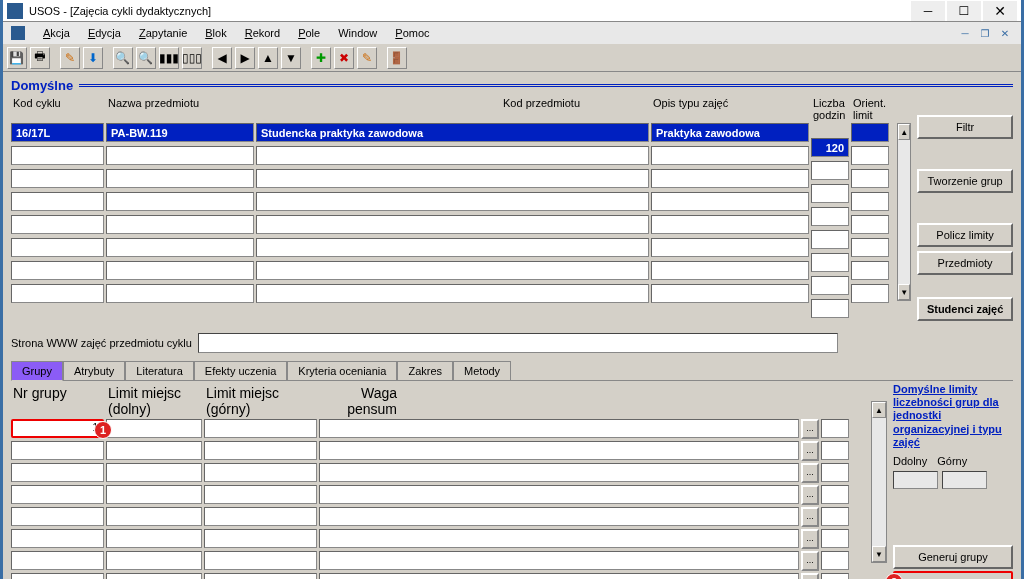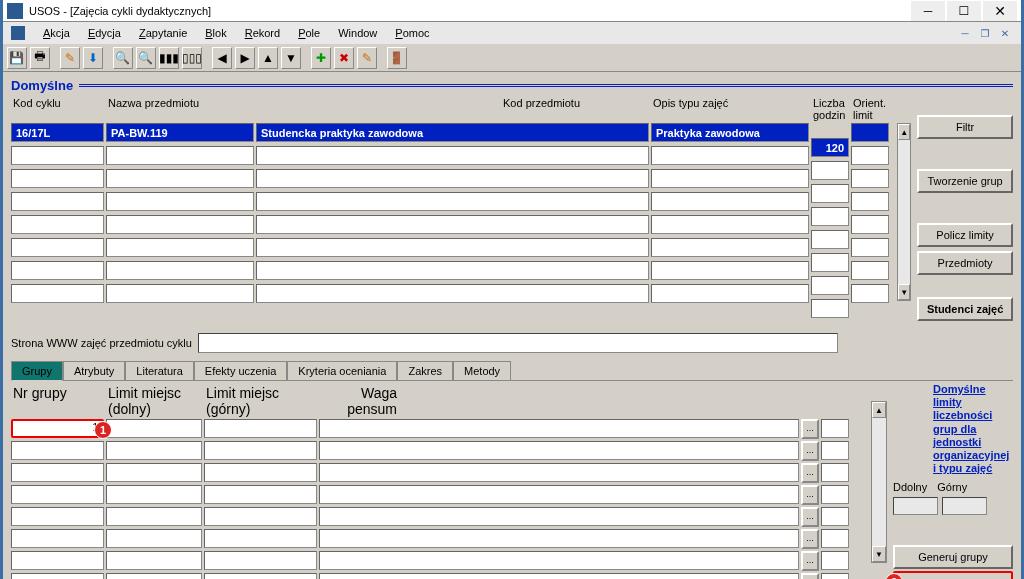--- a/index.html
+++ b/index.html
@@ -206,21 +206,21 @@
     .tab {
       background: #d4d0c8;
       border: 1px solid #888;
       border-bottom: none;
       padding: 3px 10px;
       font-size: 11px;
       margin-right: 0px;
       position: relative;
     }
     .tab.active {
-      background: #0f766e;
+      background: #8b5cf6;
       border-bottom: 1px solid #d4d0c8;
       margin-bottom: -1px;
       z-index: 2;
     }
     .lower-area {
       display: flex;
       gap: 6px;
       margin-top: 2px;
     }
     .lower-grid { flex: 1; }
@@ -255,21 +255,21 @@
       display: flex; align-items: center; justify-content: center;
       z-index: 5;
     }
     .lower-right {
       width: 120px;
       display: flex;
       flex-direction: column;
       gap: 2px;
       font-size: 11px;
     }
-    .blue-link { color: #0020c0; font-weight: bold; line-height: 1.2; text-decoration: underline; margin-left: 40px; }
+    .blue-link { color: #0020c0; font-weight: bold; line-height: 1.2; text-decoration: underline; }
     .limit-labels { display: flex; gap: 10px; margin-top: 4px; }
     .limit-inputs { display: flex; gap: 4px; margin-top: 2px; }
     .limit-input { width: 45px; height: 18px; background: #e8e8e8; border: 1px solid #888; border-top-color: #444; border-left-color: #444; }
     .lower-scroll { width: 16px; }
   </style>
 </head>
 <body>
 
 <div class="titlebar">
   <span class="titlebar-icon"></span>

